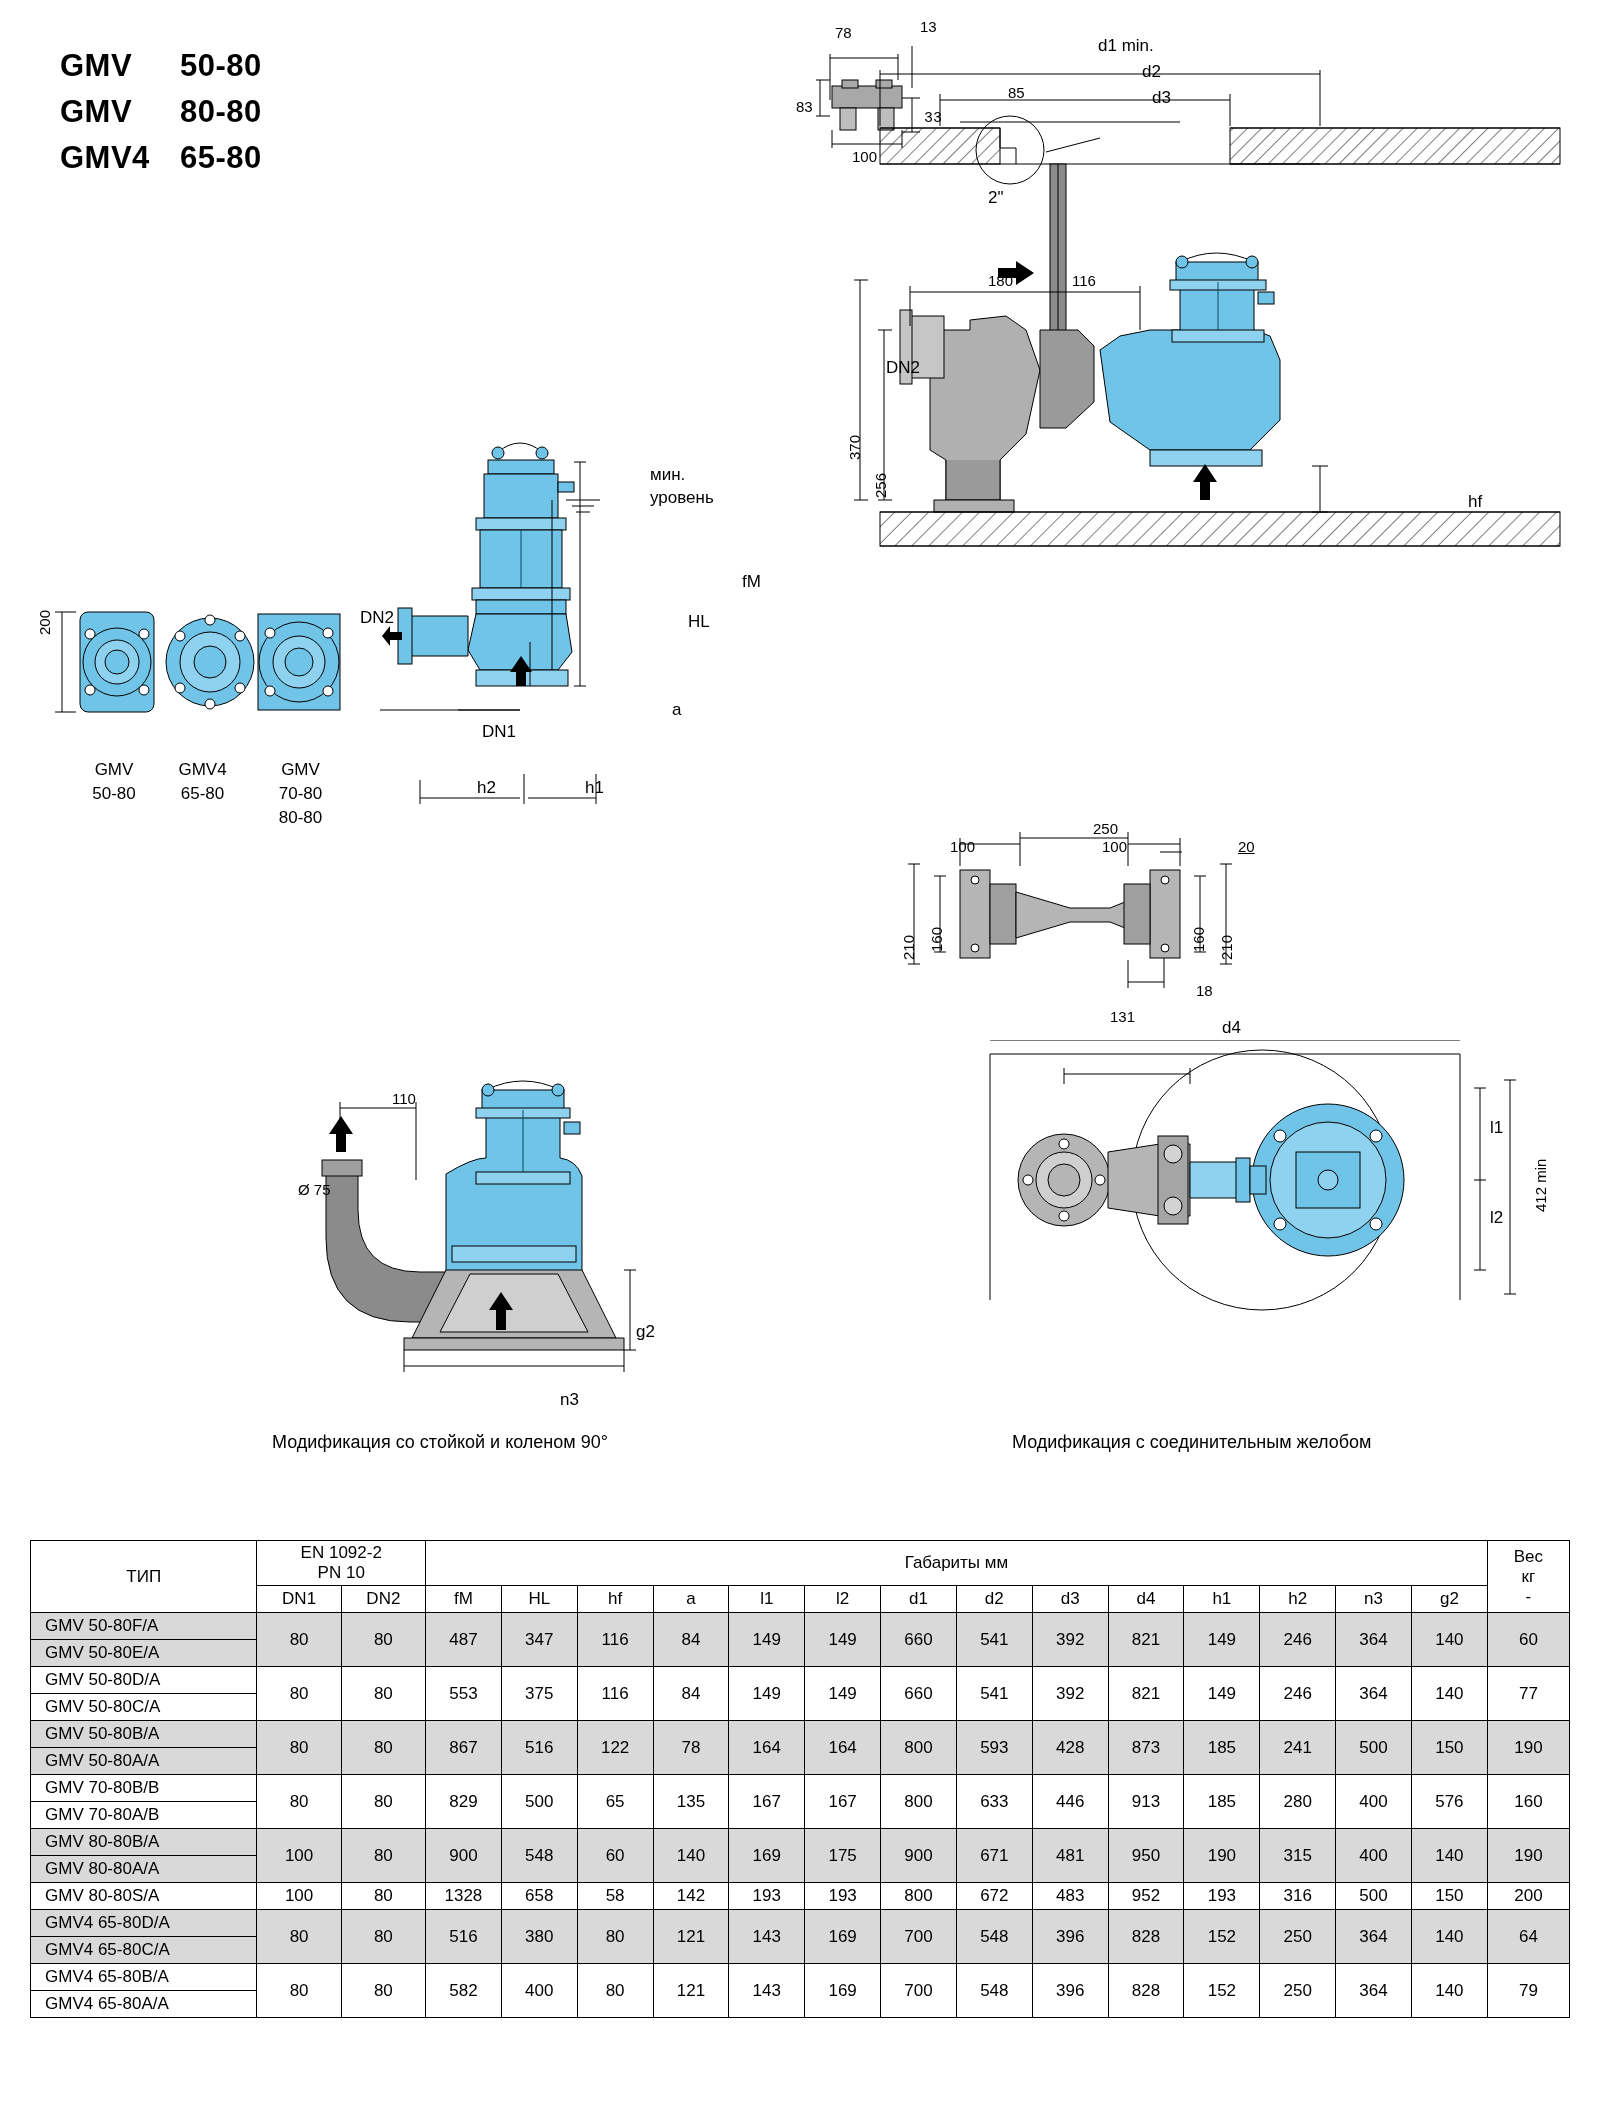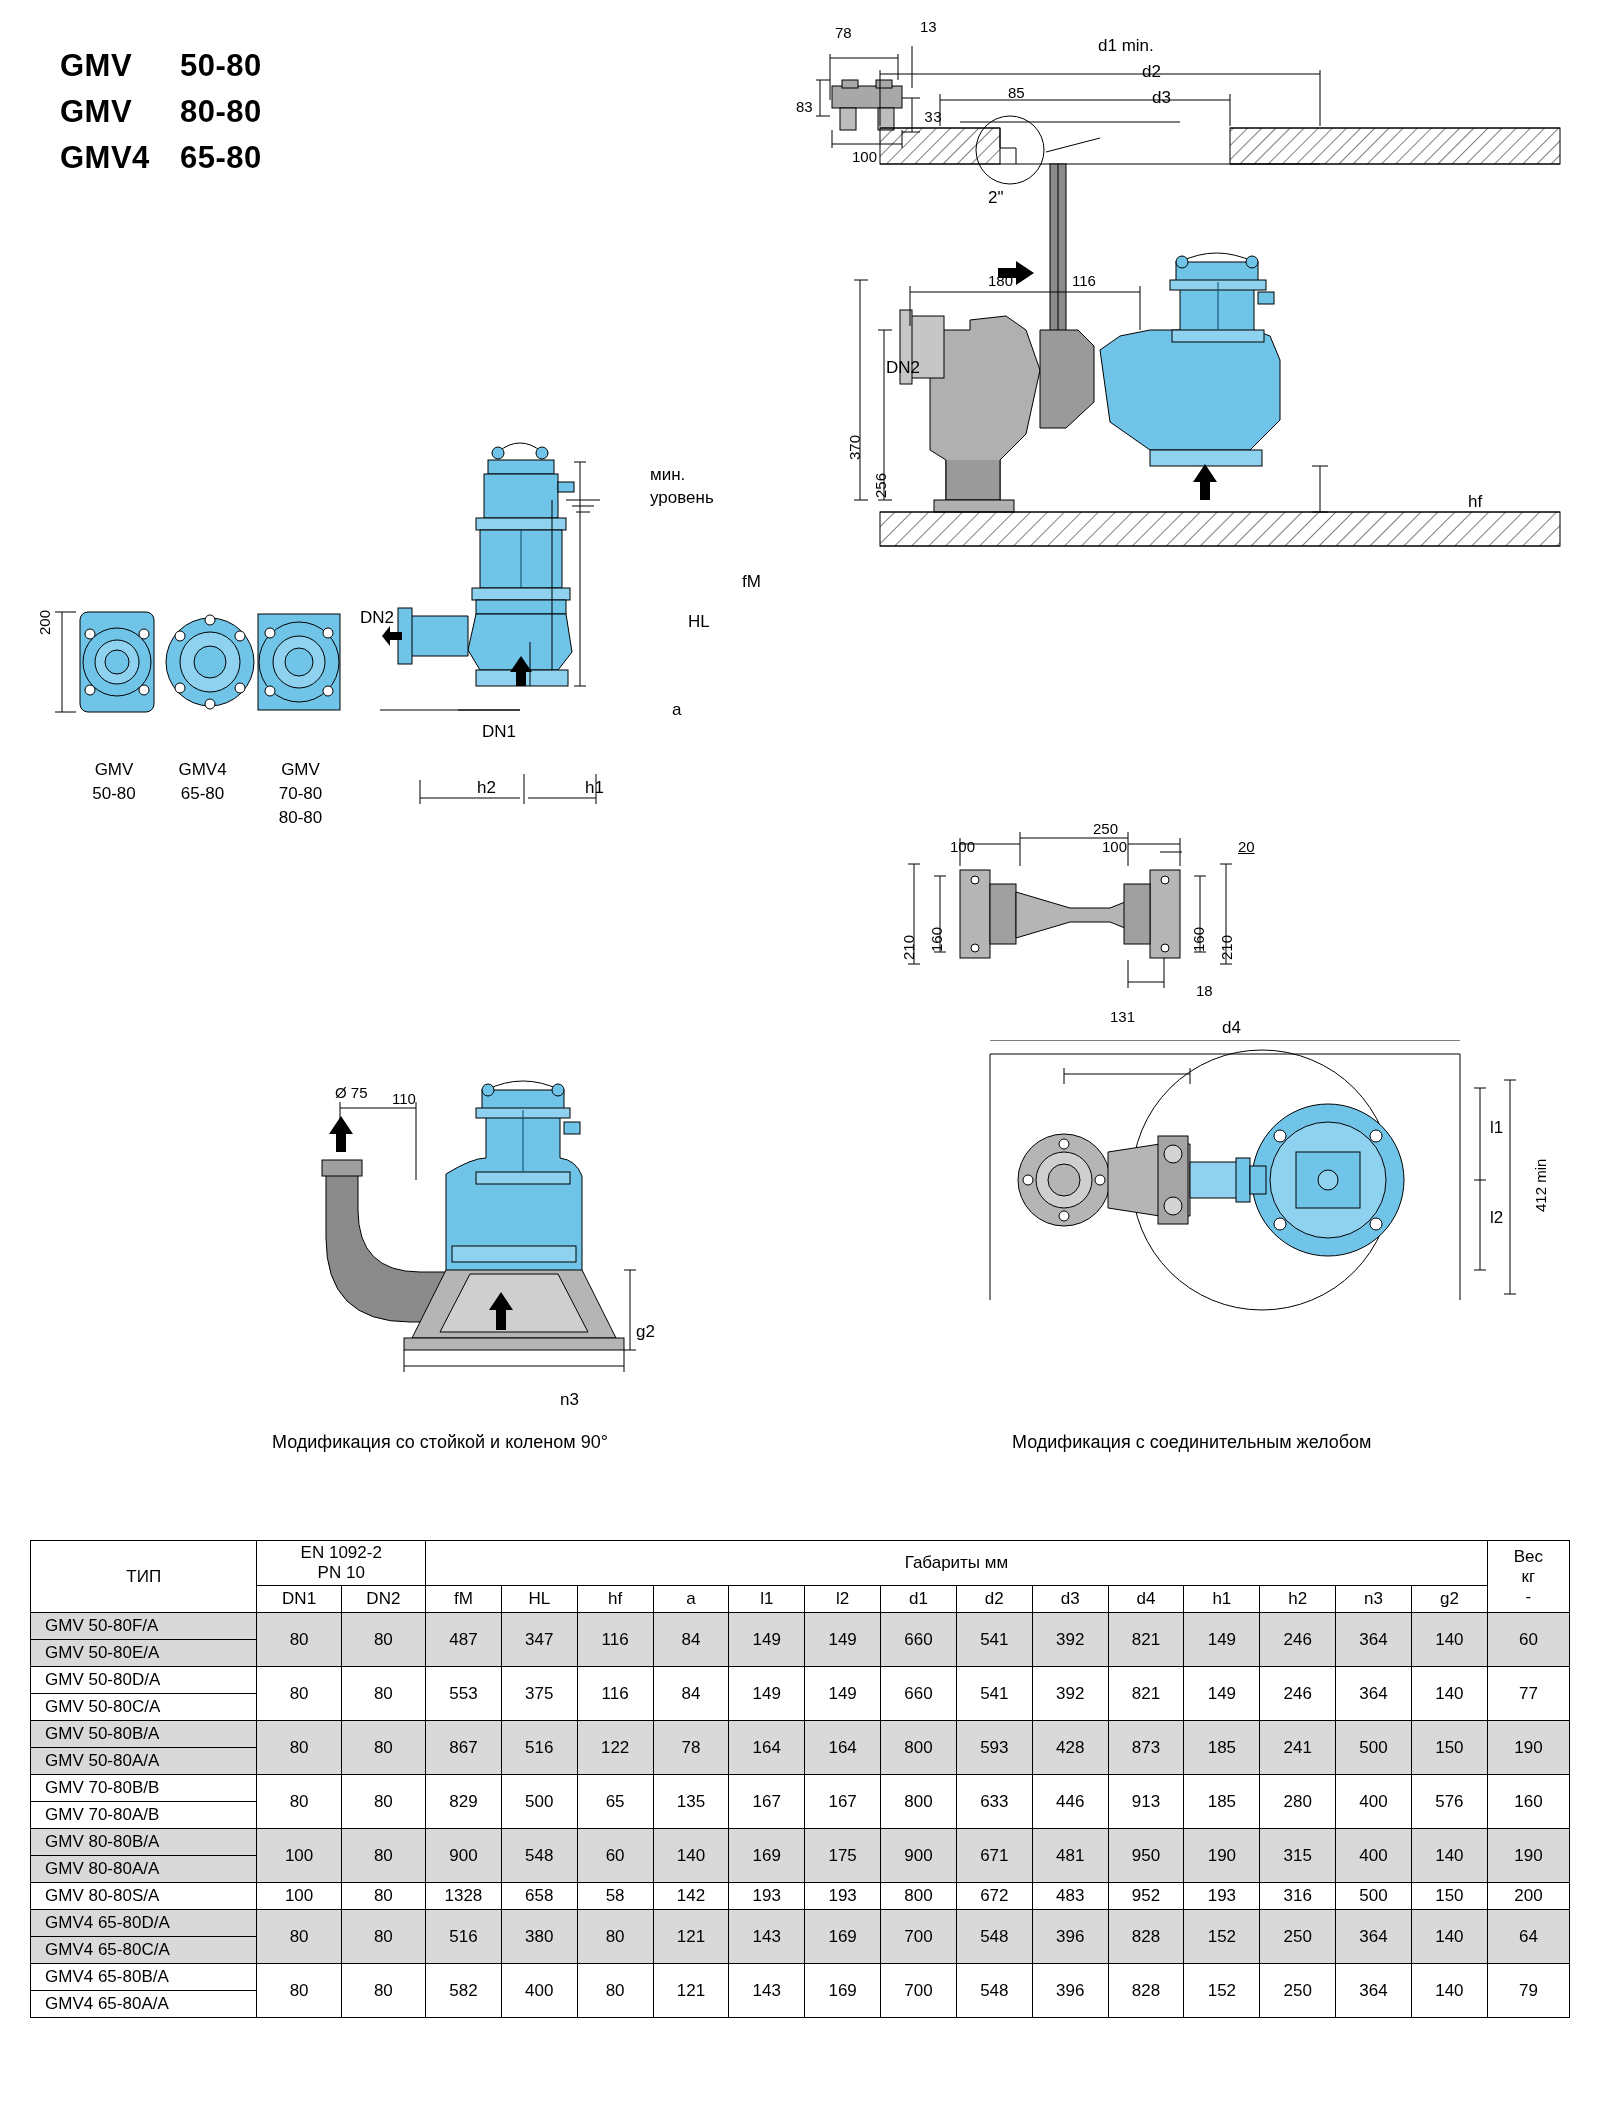--- a/index.html
+++ b/index.html
@@ -404,21 +404,21 @@
       <line x1="330" y1="210" x2="330" y2="290"></line>
       <line x1="324" y1="210" x2="336" y2="210"></line>
       <line x1="324" y1="290" x2="336" y2="290"></line>
 
       <line x1="104" y1="306" x2="324" y2="306"></line>
       <line x1="104" y1="290" x2="104" y2="312"></line>
       <line x1="324" y1="290" x2="324" y2="312"></line>
     </g>
   </svg>
   <div class="lbl sm" style="left:392px; top:1090px;">110</div>
-  <div class="lbl sm" style="left:298px; top:1084px;margin-left:37px;">Ø 75</div>
+  <div class="lbl sm" style="left:298px; top:1181px;">Ø 75</div>
   <div class="lbl" style="left:636px; top:1322px;">g2</div>
   <div class="lbl" style="left:560px; top:1390px;">n3</div>
   <div class="cap" style="left:272px; top:1432px;">Модификация со стойкой и коленом 90°</div>
 
   <svg width="560" height="300" style="position:absolute; left:980px; top:1040px;">
     <g stroke="#000" fill="none">
 
       <line x1="10" y1="14" x2="480" y2="14"></line>
       <line x1="10" y1="14" x2="10" y2="260"></line>
       <line x1="480" y1="14" x2="480" y2="260"></line>

